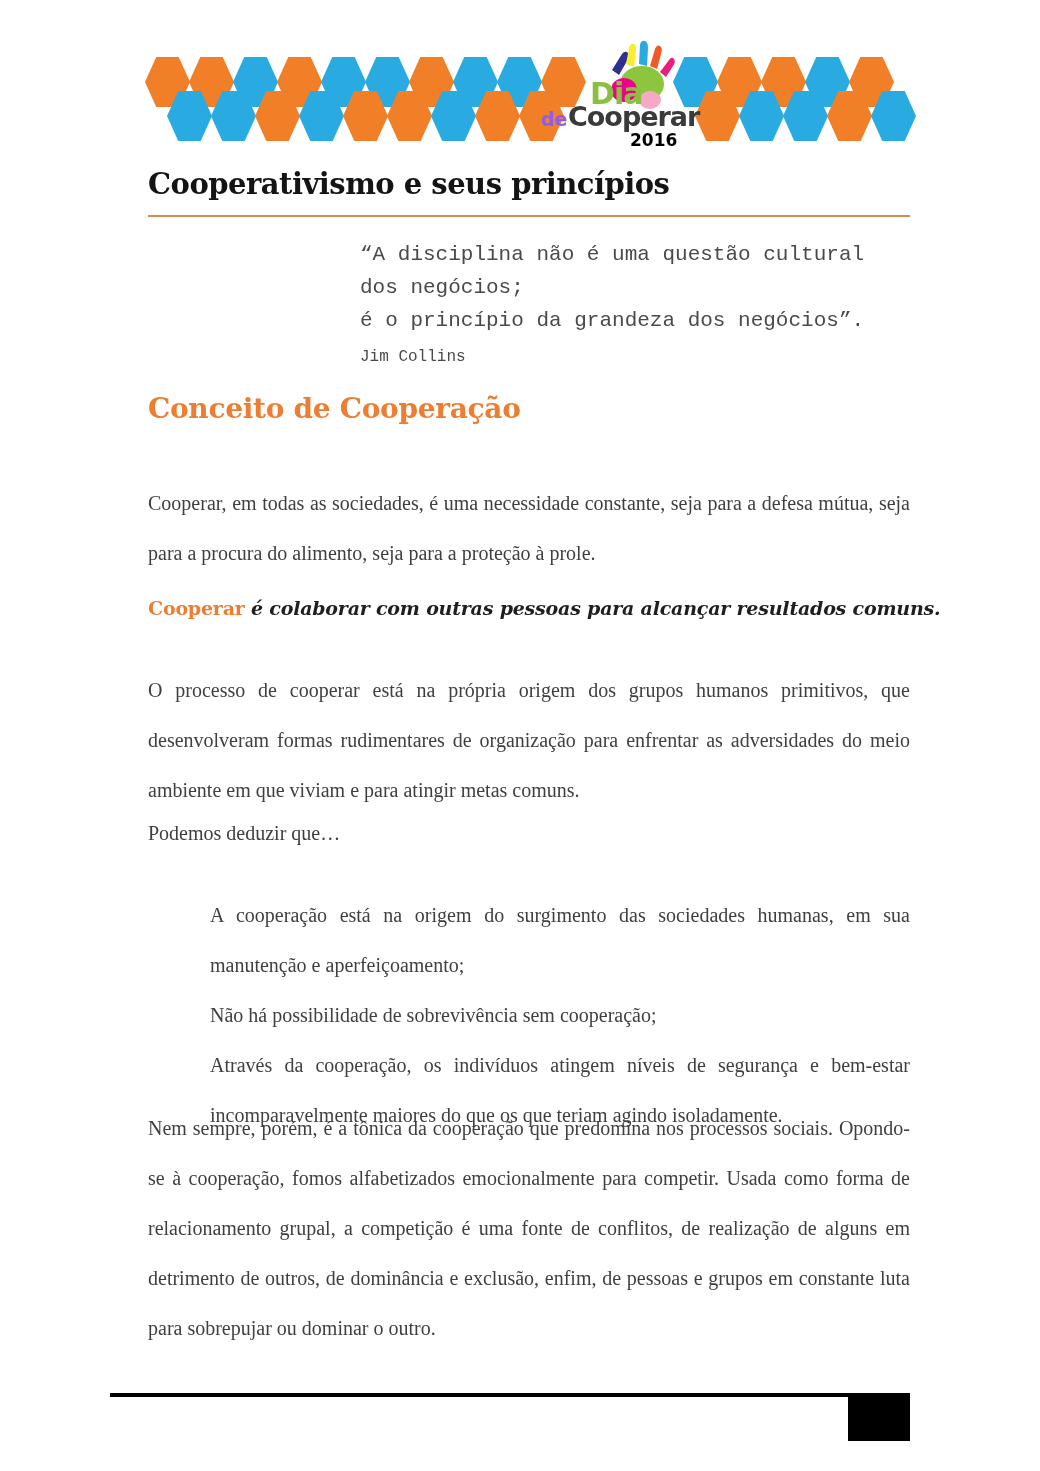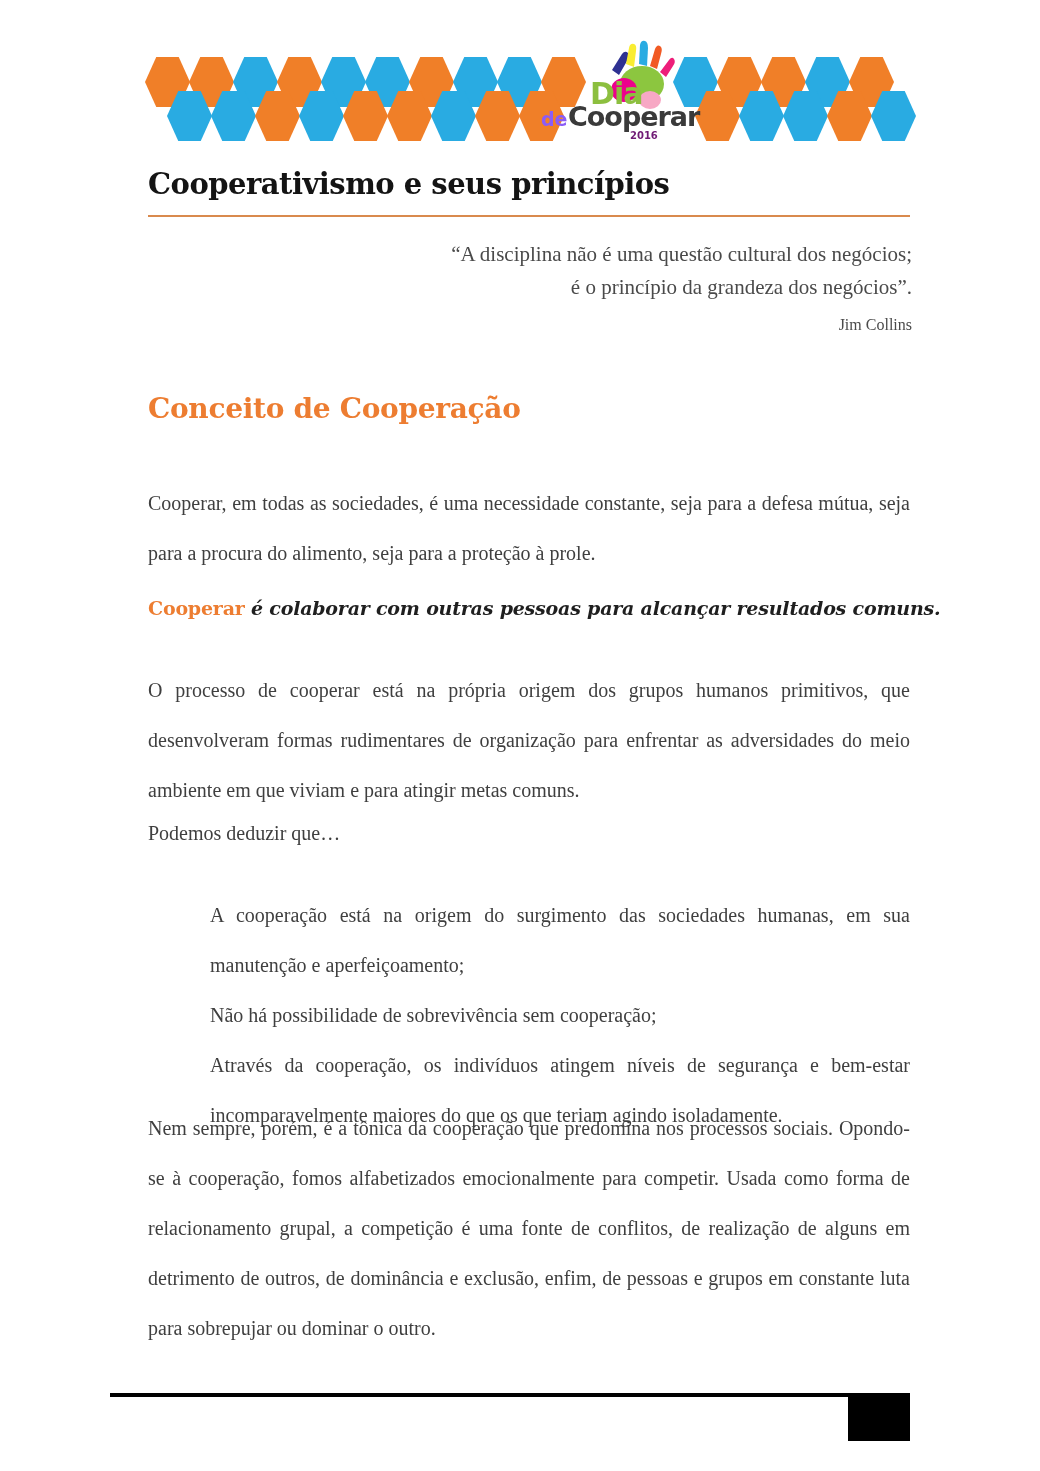--- a/index.html
+++ b/index.html
@@ -93,22 +93,22 @@
     font-size: 27px;
     color: #3a3a3a;
     letter-spacing: -1px;
   }
   .logo .year {
     position: absolute;
     left: 90px;
     top: 92px;
     font-family: "DejaVu Sans", sans-serif;
     font-weight: bold;
-    font-size: 10px;
-    color: #701a75;
+    font-size: 17px;
+    color: #000000;
   }
 
   
   .doc-title {
     position: absolute;
     left: 148px;
     top: 160px;
     width: 770px;
     font-family: "DejaVu Serif", serif;
     font-weight: bold;
@@ -126,22 +126,21 @@
     height: 2px;
     background: #D98A4E;
   }
 
   
   .quote {
     position: absolute;
     left: 360px;
     top: 238px;
     width: 552px;
-    text-align: right;
-    font-family: Liberation Serif, serif;
+    font-family: Liberation Mono, monospace;
     font-size: 21px;
     line-height: 33px;
     color: #4a4a4a;
   }
   .quote .line { display: block; }
   .quote .author {
     display: block;
     margin-top: 4px;
     font-size: 16px;
   }

